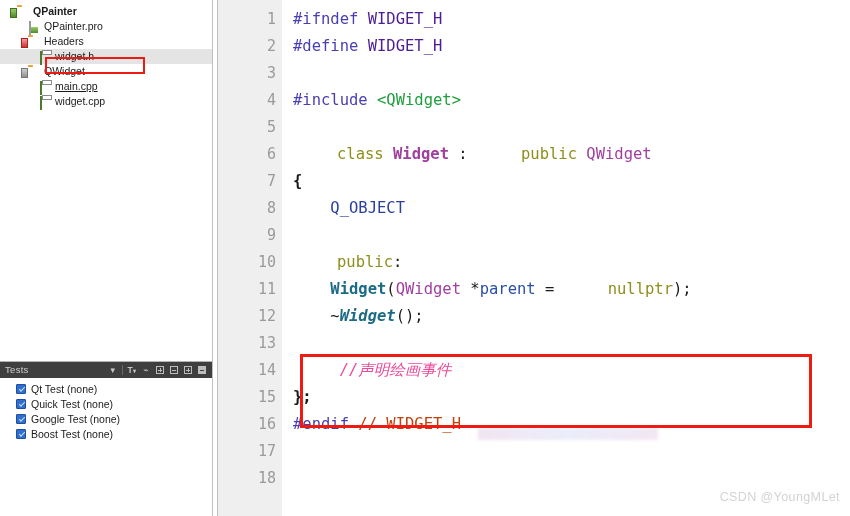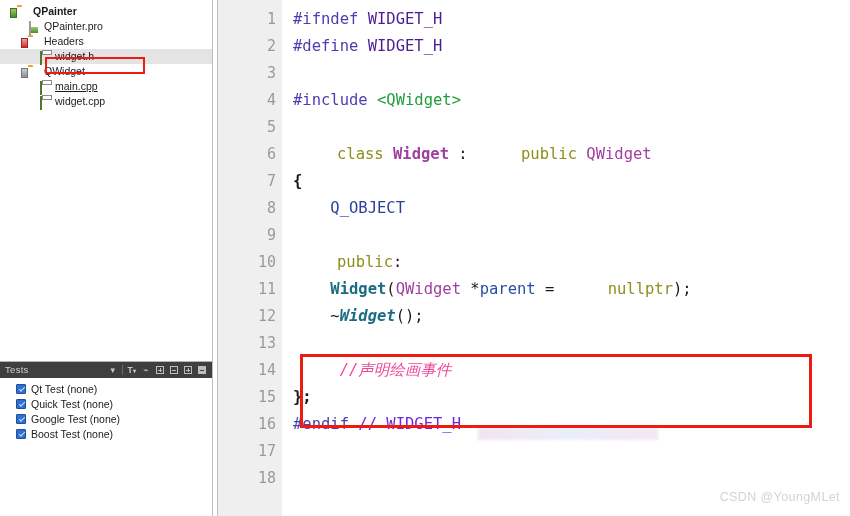--- a/index.html
+++ b/index.html
@@ -288,21 +288,21 @@
   .t-type  { color: #a03fa0; font-weight: bold; }  
   .t-cls   { color: #a03fa0; }            
   .t-macro { color: #2b3fa0; }            
   .t-fn    { color: #1b6b84; font-weight: bold; }  
   .t-fni   { color: #1b6b84; font-weight: bold; font-style: italic; }
   .t-fnb   { color: #2b4fa8; font-weight: bold; font-style: italic; } 
   .t-var   { color: #2b4fa8; }            
   .t-pun   { color: #1a1a1a; }
   .t-br    { color: #1a1a1a; font-weight: bold; }
   .t-cmt   { color: #ec4899; font-style: italic; }
-  .t-cmt2  { color: #6d28d9; }
+  .t-cmt2  { color: #c2410c; }
 
   #code-annot {
     position: absolute;
     border: 3px solid #ee1b12;
     pointer-events: none;
     z-index: 5;
   }
 
   #ghost {
     position: absolute;

